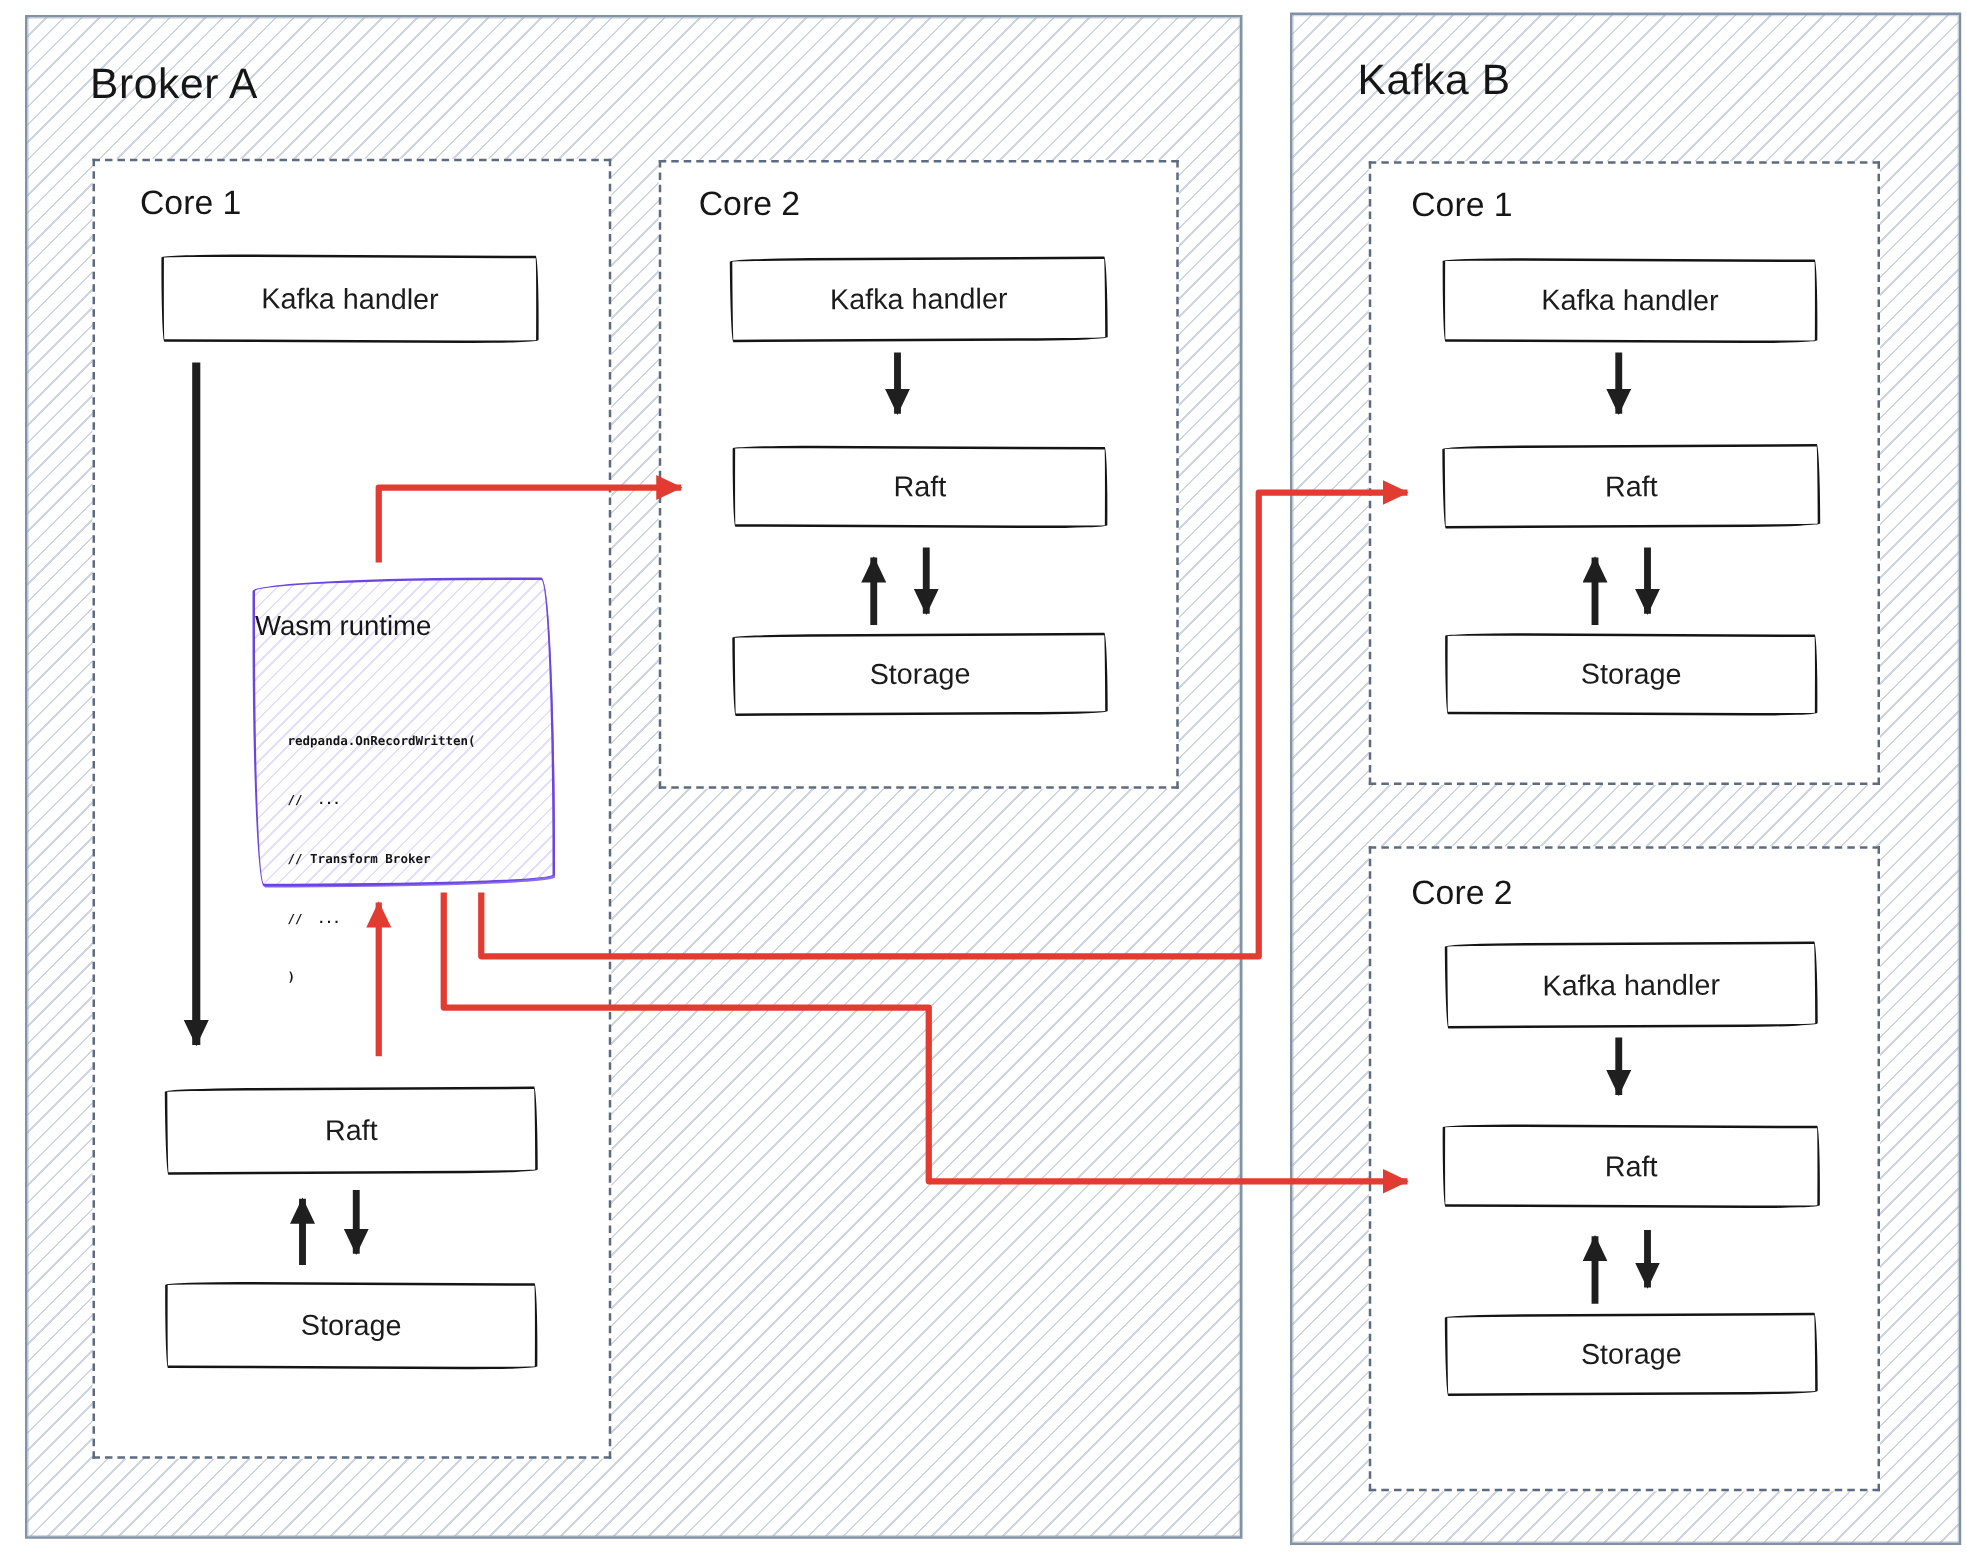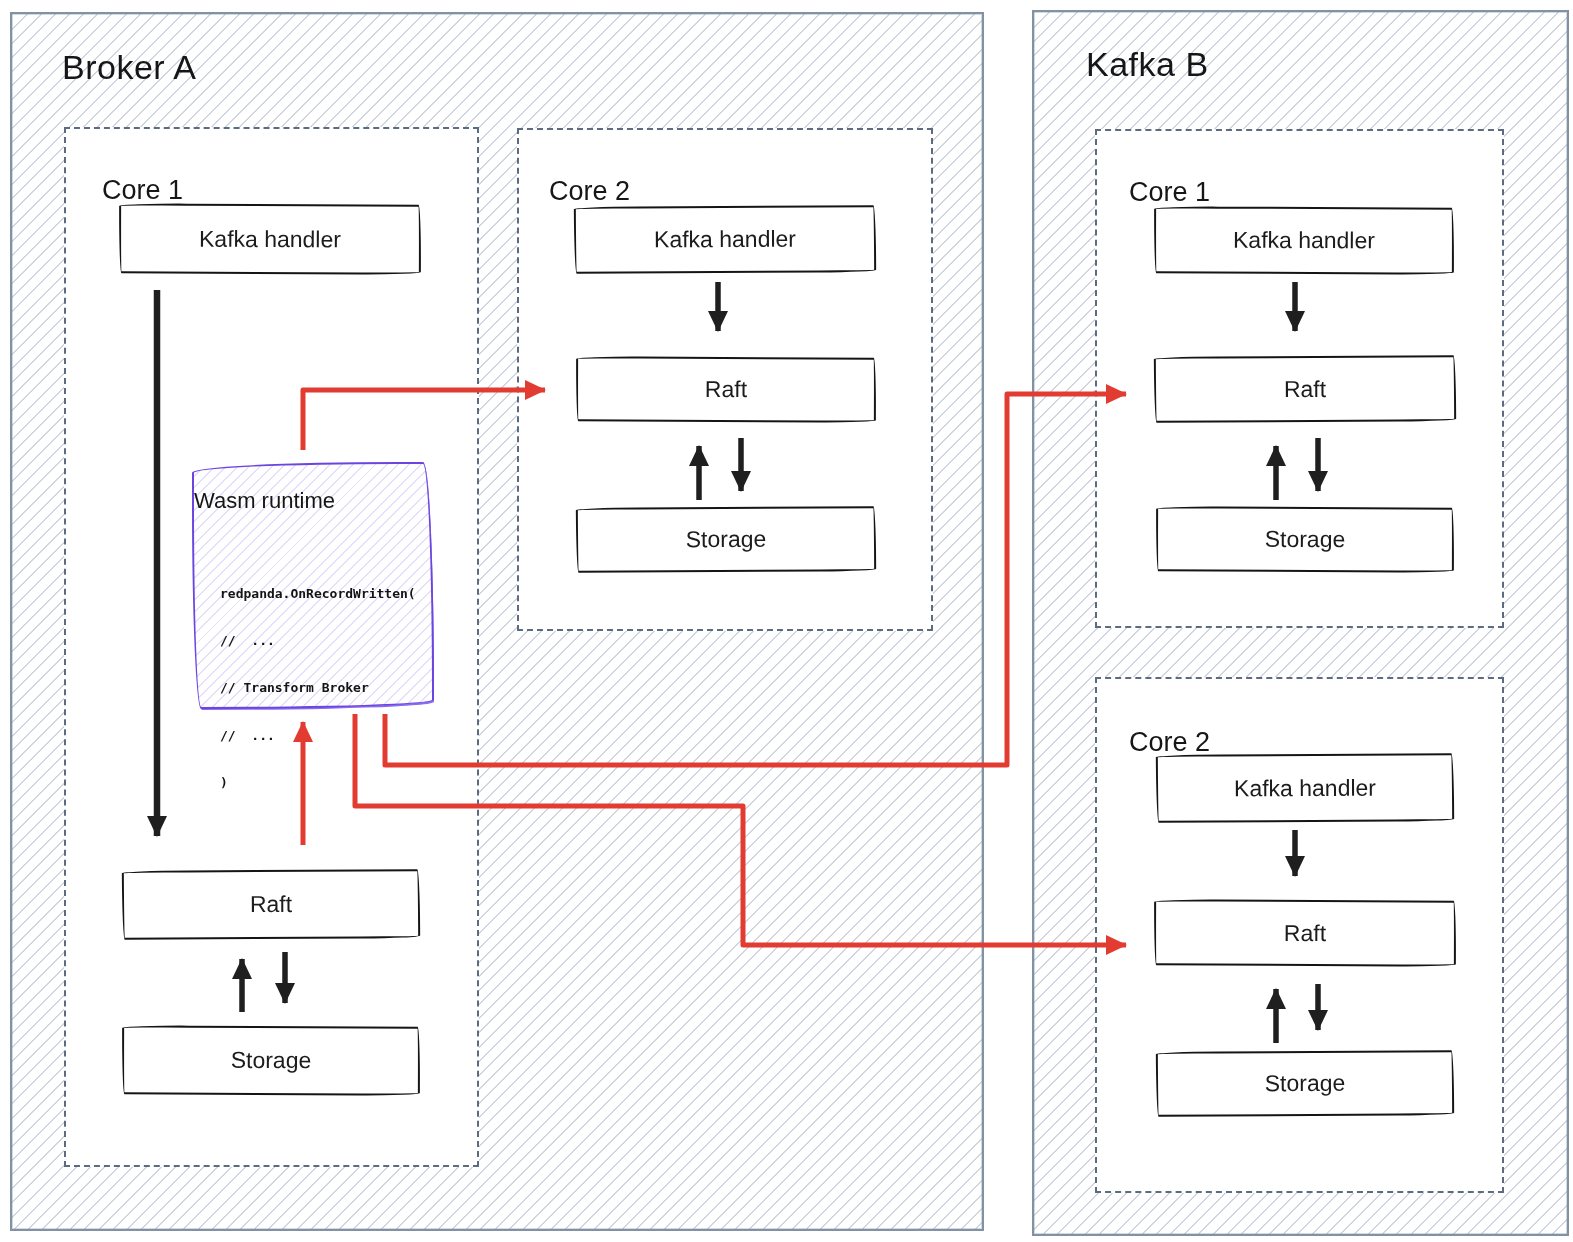--- a/index.html
+++ b/index.html
@@ -7,48 +7,48 @@
     position:relative;width:1573px;height:1242px;overflow:hidden;
     font-family:"Liberation Sans",sans-serif;color:#1c1c1c;background:#ffffff;
   }
   .broker{
     position:absolute;background:#ffffff;border:2px solid #8292a5;
     box-shadow:inset 0 0 0 1px rgba(130,146,165,.35);
     background-image:repeating-linear-gradient(135deg,#cfd6e2 0,#cfd6e2 1.4px,transparent 1.4px,transparent 10px);
   }
   .broker-title{position:absolute;font-size:34px;letter-spacing:.5px;color:#161616;white-space:nowrap;}
   .core{position:absolute;background:#ffffff;border:2px dashed #5c6b80;}
-  .core-title{position:absolute;font-size:27px;color:#161616;white-space:nowrap;margin-top:28px;}
+  .core-title{position:absolute;font-size:27px;color:#161616;white-space:nowrap;}
   .sketch-box{
     position:absolute;background:#ffffff;border:2.6px solid #151515;
     border-radius:255px 10px 225px 10px / 10px 225px 10px 255px;
     display:flex;align-items:center;justify-content:center;
     font-size:23px;color:#1c1c1c;box-sizing:border-box;
   }
   .rot-a{transform:rotate(.25deg);}
   .rot-b{transform:rotate(-.3deg);}
   .wasm-box{
     position:absolute;box-sizing:border-box;background:#ffffff;border:2.6px solid #6c45e0;
     border-radius:225px 12px 255px 10px / 12px 255px 10px 225px;
     background-image:repeating-linear-gradient(135deg,#e4e0fb 0,#e4e0fb 1.4px,transparent 1.4px,transparent 8px);
     box-shadow:1px 2px 0 -1px #8a6cf0;
   }
   .wasm-title{position:absolute;left:0;right:0;top:24px;font-size:22px;color:#161616;}
   .wasm-code{
     position:absolute;left:26px;top:90px;font-family:"DejaVu Sans Mono","Liberation Mono",monospace;
-    font-size:13px;line-height:15.8px;font-weight:700;color:#141414;white-space:pre;
+    font-size:10px;line-height:15.8px;font-weight:700;color:#141414;white-space:pre;
   }
   svg.arrows{position:absolute;left:0;top:0;pointer-events:none;}
 </style>
 </head>
 <body>
 
 <div class="canvas">
 
-  <div class="broker" style="left:10px;top:12px;width:970px;height:1215px;">
+  <div class="broker" style="left:20px;top:12px;width:970px;height:1215px;">
     <div class="broker-title" style="left:50px;top:34px;">Broker A</div>
 
     <div class="core" style="left:52px;top:113px;width:411px;height:1036px;">
       <div class="core-title" style="left:36px;top:18px;">Core 1</div>
 
       <div class="sketch-box rot-a" style="left:53px;top:75px;width:302px;height:70px;">
         <span>Kafka handler</span>
       </div>
 
       <div class="wasm-box" style="left:126px;top:333px;width:242px;height:247px;">

